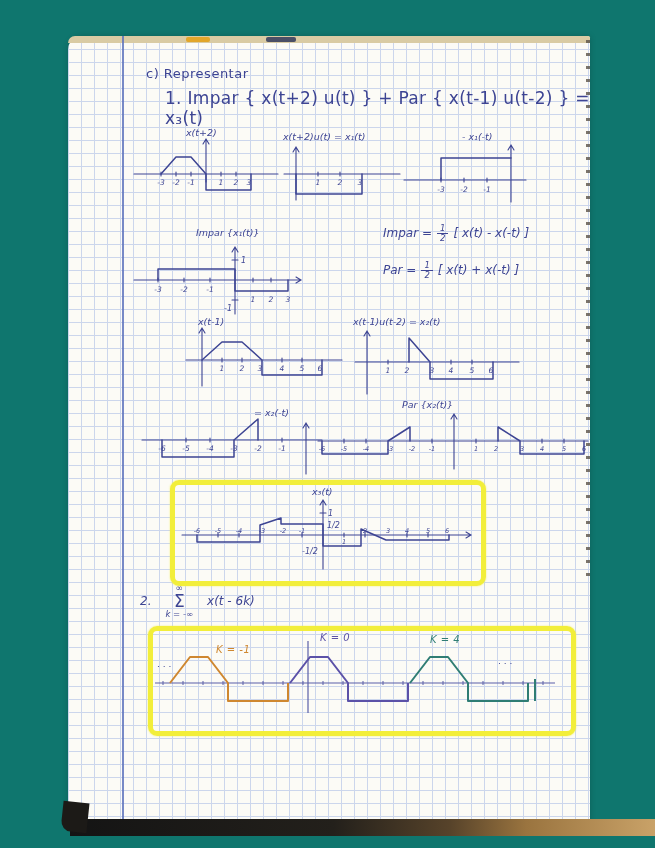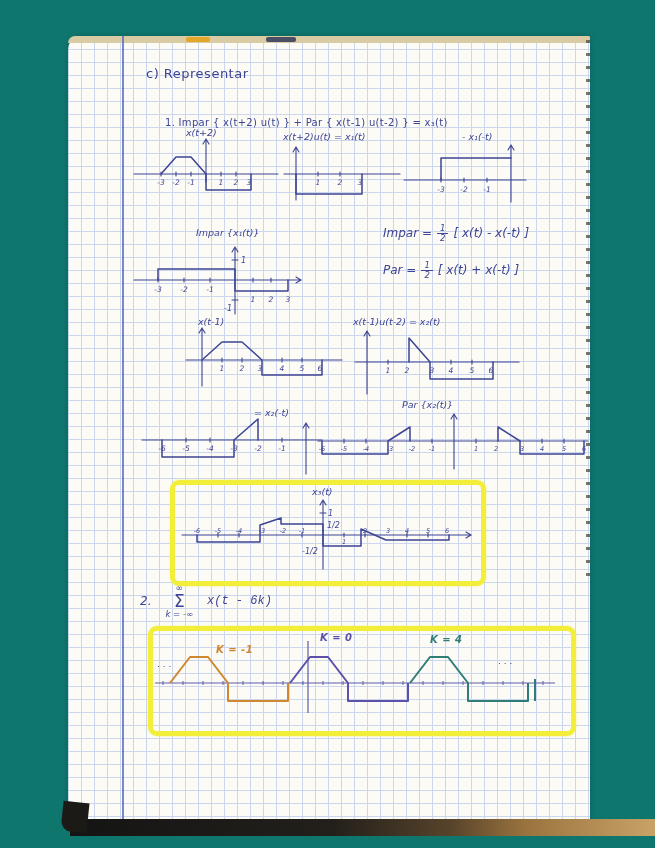--- a/index.html
+++ b/index.html
@@ -18,21 +18,21 @@
   .edge-mark{position:absolute;top:1px;height:5px;border-radius:2px;}
   .perforation{position:absolute;right:0px;top:4px;width:4px;height:545px;
         background:repeating-linear-gradient(to bottom,#5a5248 0 3px,transparent 3px 13px);opacity:.8;}
   .photo-bottom{position:absolute;left:70px;top:819px;width:585px;height:17px;
         background:linear-gradient(to right,#141414 0%,#23201b 45%,#57432a 65%,#9a743f 78%,#c9a268 100%);}
   .corner-bl{position:absolute;left:62px;top:802px;width:26px;height:30px;background:#1c1a17;
         border-radius:0 0 0 10px;transform:rotate(6deg);}
 
   .ink-text{position:absolute;color:#3d4493;}
   .title{font-size:13px;letter-spacing:.5px;}
-  .problem{font-size:10px;letter-spacing:.3px;margin-top:29px;}
+  .problem{font-size:17px;letter-spacing:.3px;}
   .g{position:absolute;}
   .ink{stroke:#3d4493;stroke-width:1.5;fill:none;stroke-linecap:round;stroke-linejoin:round;}
   .ink-thin{stroke:#3d4493;stroke-width:1.1;fill:none;stroke-linecap:round;}
   svg text{font-family:"DejaVu Sans",sans-serif;font-style:italic;fill:#3d4493;}
   .glabel{font-size:9.5px;}
   .tick{font-size:7.5px;text-anchor:middle;}
   .tick-sm{font-size:6.5px;text-anchor:middle;}
   .yaxis-num{font-size:8px;}
 
   .formula-line{position:absolute;display:flex;align-items:center;gap:5px;color:#3d4493;font-size:12px;font-style:italic;margin-left:48px;}
@@ -40,23 +40,23 @@
   .frac .num{border-bottom:1px solid #3d4493;padding:0 3px;}
 
   .hl-box{position:absolute;border:5px solid #f2ee3a;border-radius:9px;box-shadow:0 0 2px rgba(242,238,58,.7);}
 
   .sum-block{position:absolute;display:flex;align-items:center;gap:14px;color:#3d4493;font-style:italic;}
   .sum-idx{font-size:12px;}
   .sigma-col{display:flex;flex-direction:column;align-items:center;line-height:1;}
   .sigma-col .inf{font-size:9px;}
   .sigma-col .sigma{font-size:17px;font-style:normal;}
   .sigma-col .low{font-size:8.5px;}
-  .sum-expr{font-size:12px;font-family:Liberation Mono, monospace;}
-
-  .k-label{position:absolute;font-size:10px;font-weight:bold;font-style:italic;letter-spacing:.5px;}
+  .sum-expr{font-size:12px;}
+
+  .k-label{position:absolute;font-size:10px;font-weight:normal;font-style:italic;letter-spacing:.5px;}
 </style>
 </head>
 <body>
 
 <div id="photo">
 
   <div id="page">
     <div class="page-top-edge">
       <div class="edge-mark" style="left:118px;width:24px;background:#e2a62a;"></div>
       <div class="edge-mark" style="left:198px;width:30px;background:#4a4f66;"></div>

